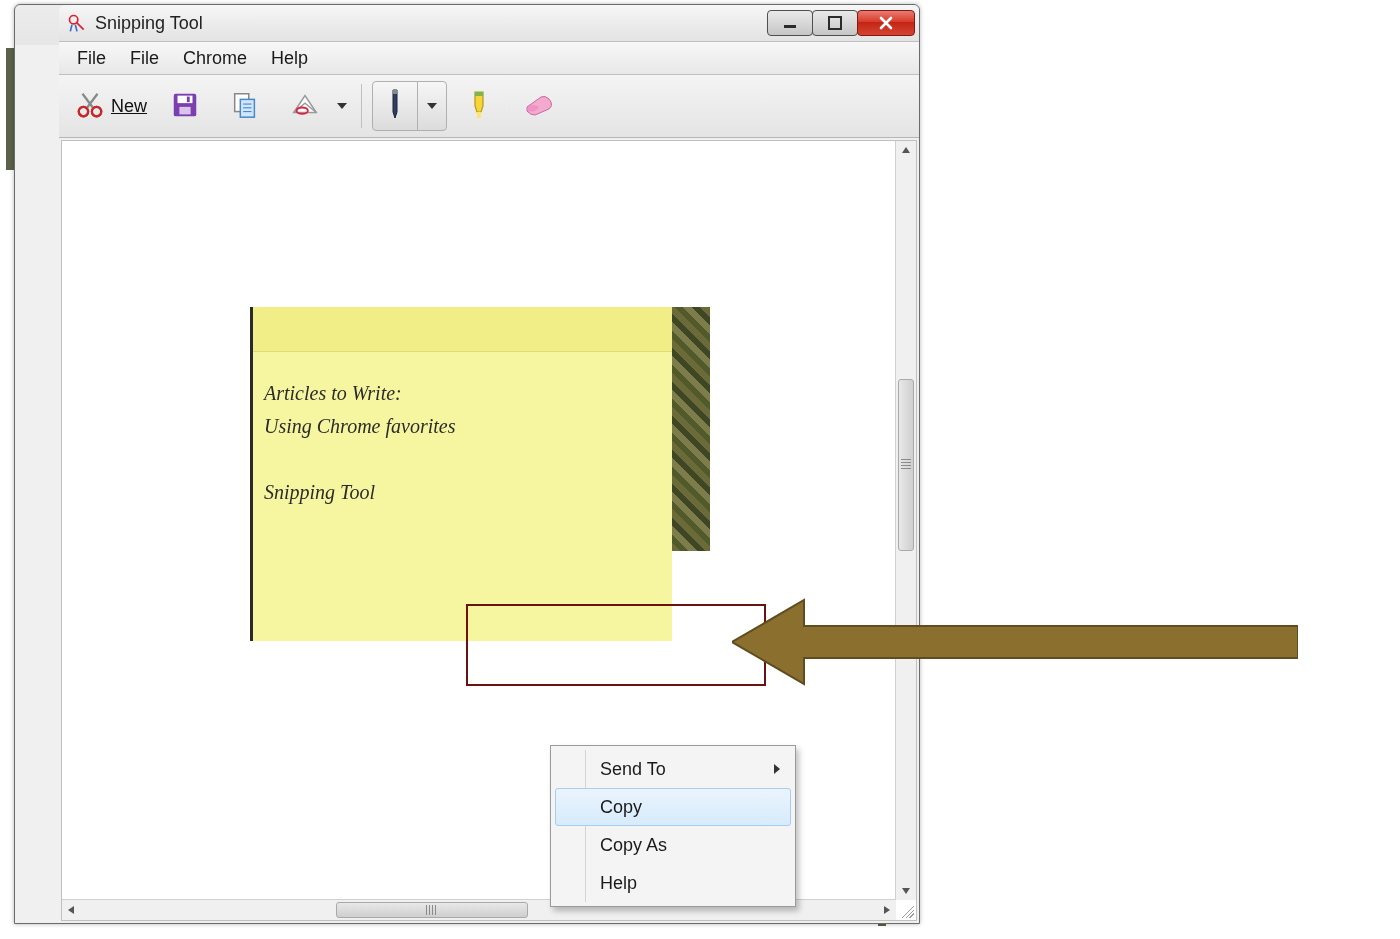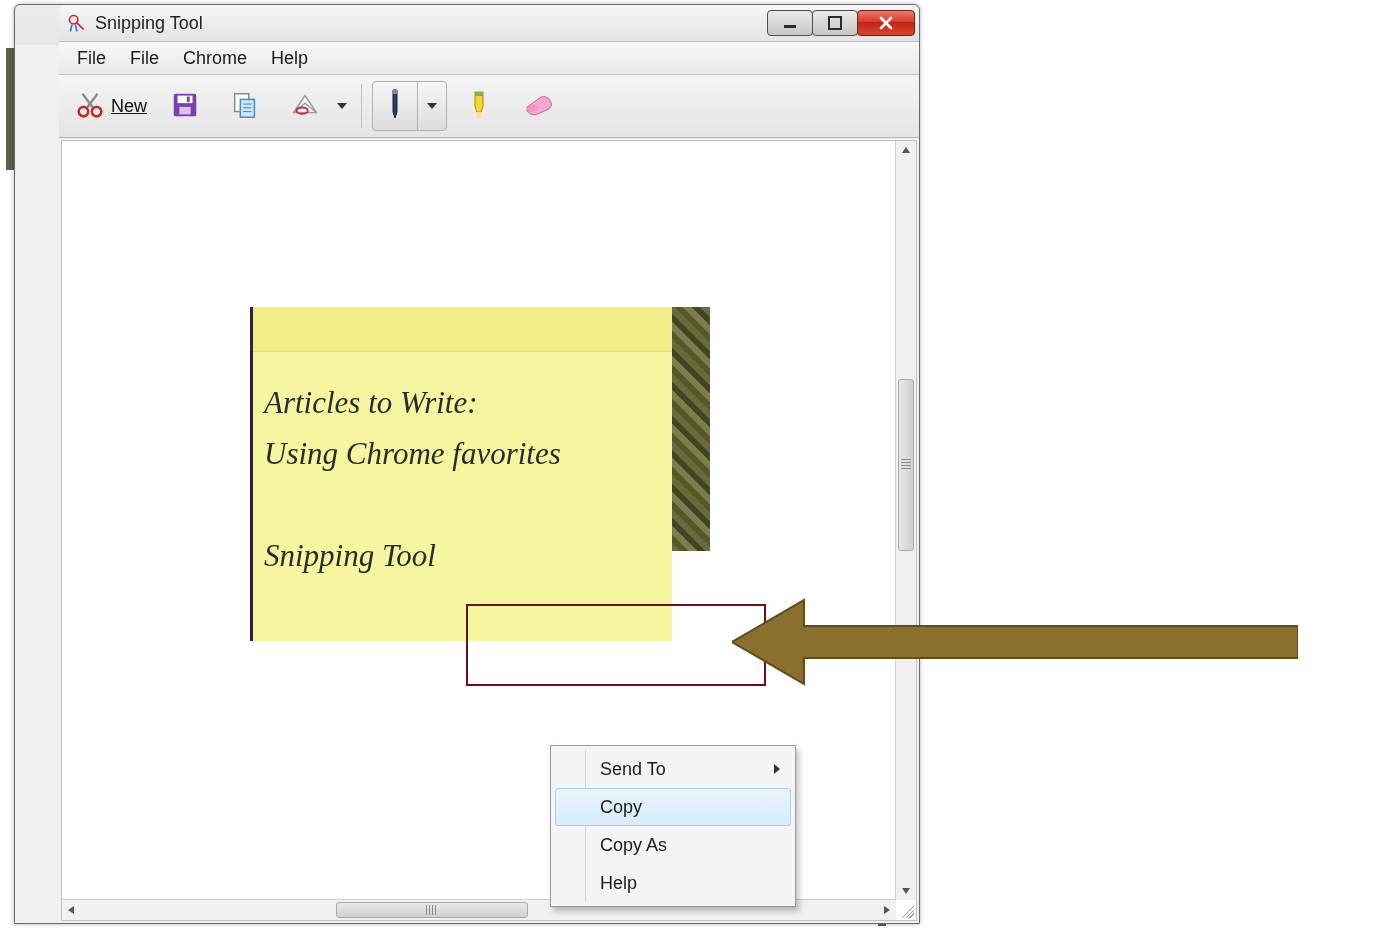--- a/index.html
+++ b/index.html
@@ -180,21 +180,21 @@
     border-bottom:1px solid rgba(160,150,40,0.2);
   }
   .snip .texture{
     position:absolute; right:0; top:0; width:38px; height:244px;
     background:
       repeating-linear-gradient(45deg,#6a6b38 0 6px,#525a2c 6px 12px,#7d7c4b 12px 18px,#3e4624 18px 24px);
   }
   .snip .txt{
     position:absolute;left:14px;top:70px;
     font-family: 'Segoe Script', 'Comic Sans MS', cursive;
-    font-size:31px; color:#2b2b2b;
+    font-size:20px; color:#2b2b2b;
     line-height:1.65;
     font-style:italic;
     white-space:pre;
   }
 
   
   .ctx-menu{
     position:absolute;
     left:488px; top:584px;
     width:240px;

